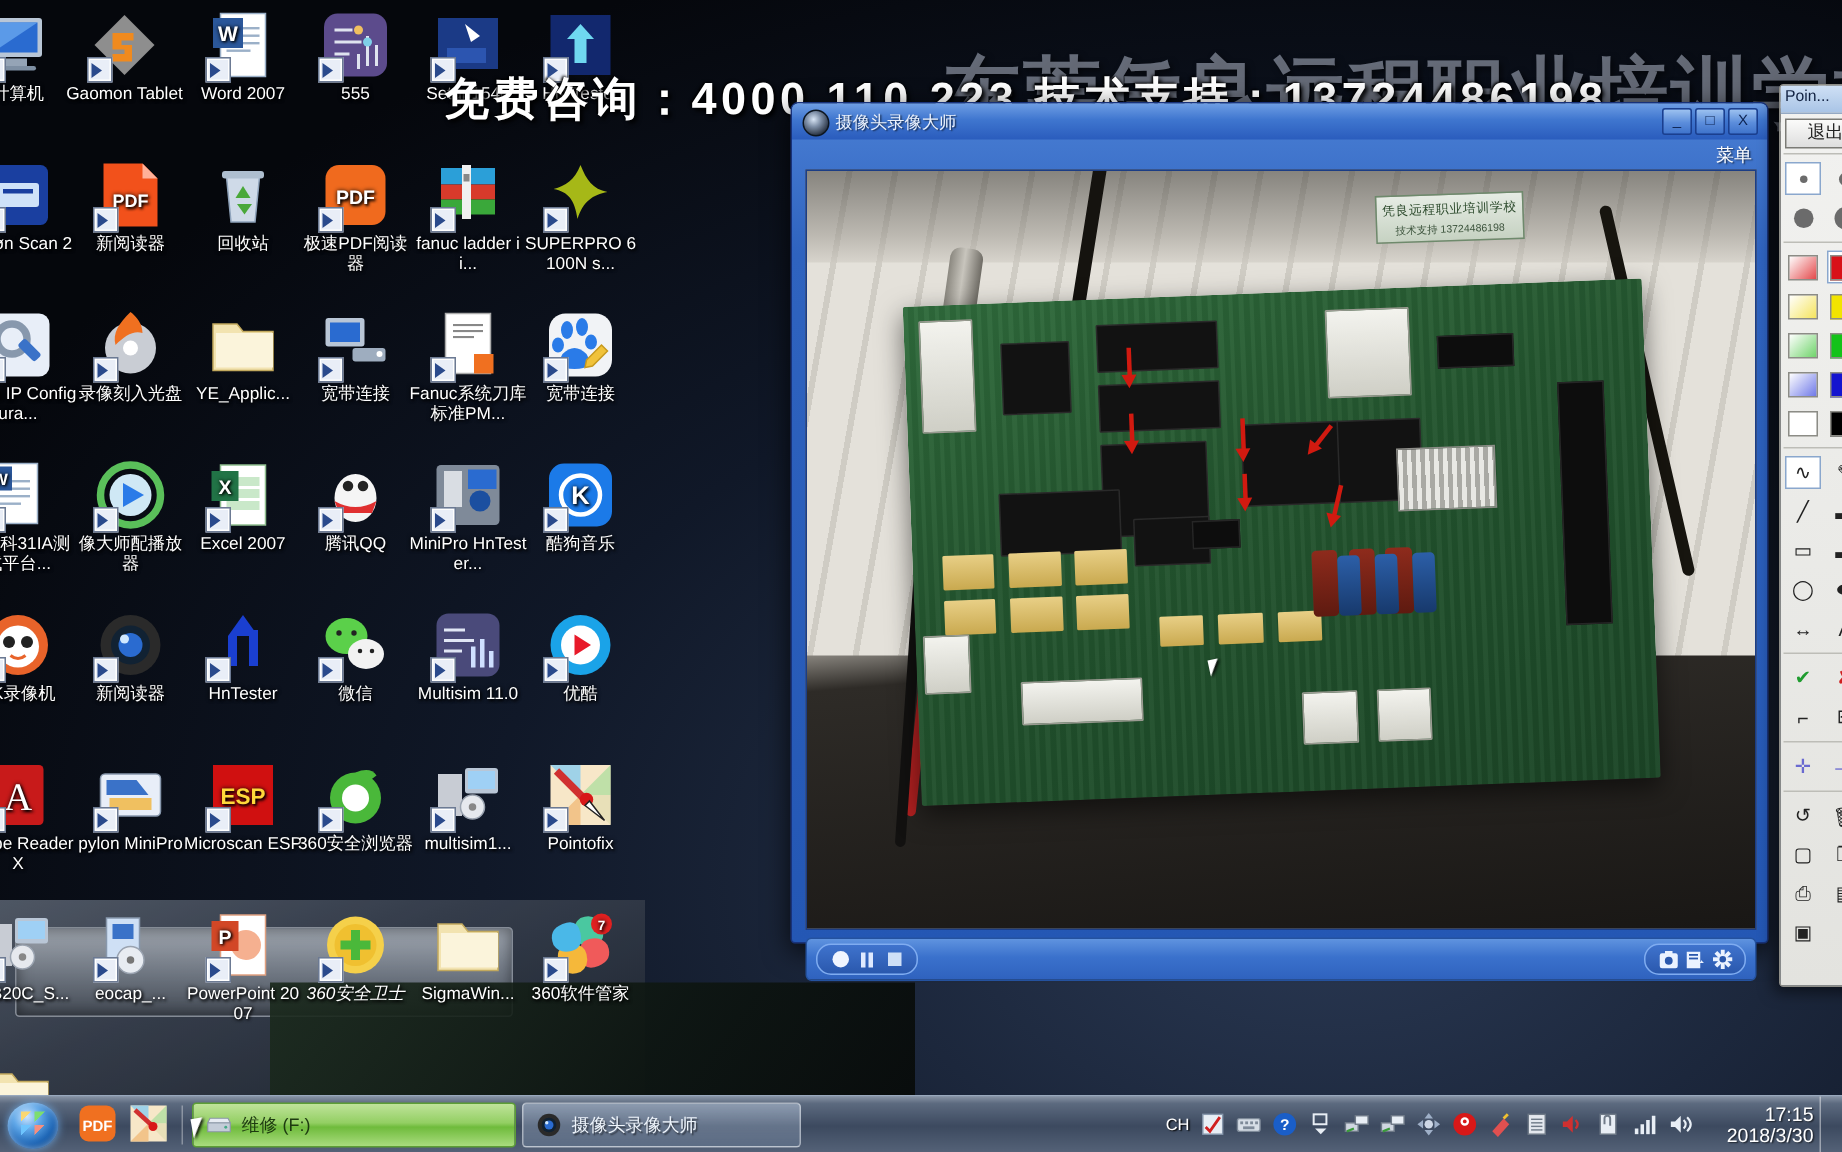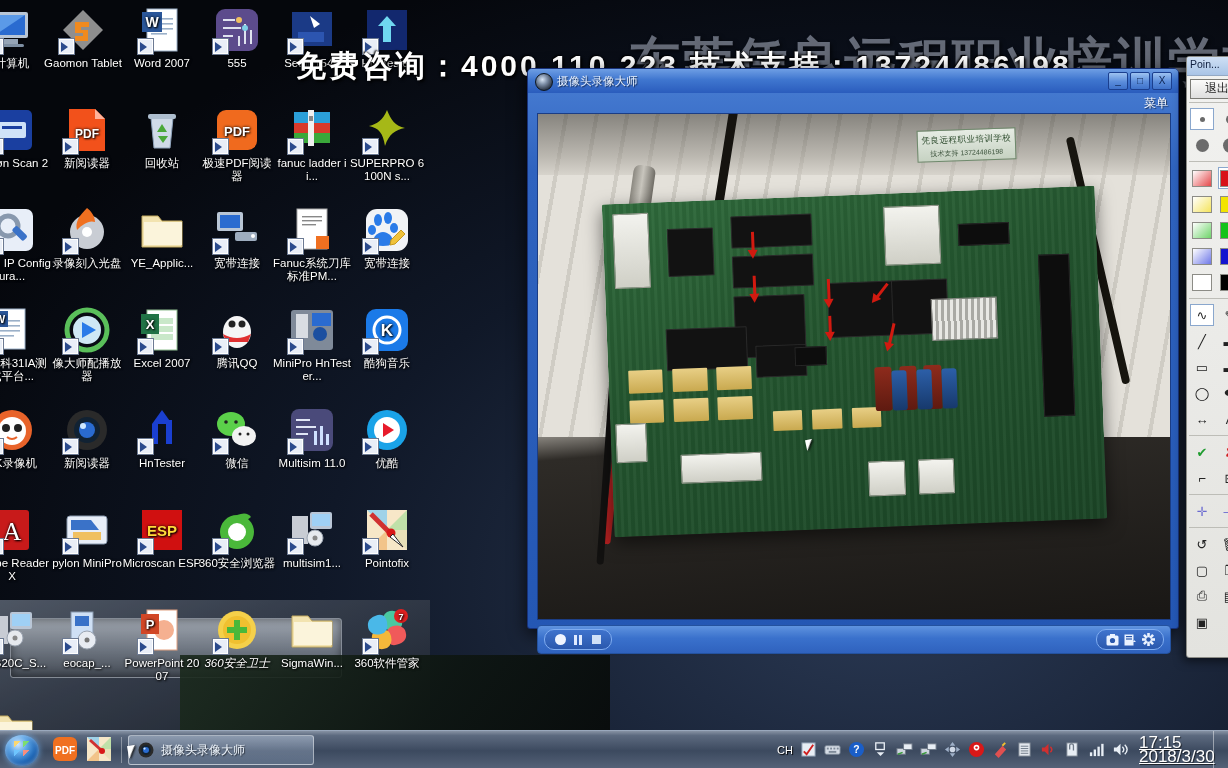--- a/index.html
+++ b/index.html
@@ -262,22 +262,22 @@
     text-shadow:1px 1px 1px rgba(0,0,0,.55);
   }
   .taskitem.active{
     background:linear-gradient(180deg,#bfe39a 0%,#93cf63 45%,#6fbb3c 55%,#a9dc7e 100%);
     border:1px solid #5c9e35;color:#1d3a10;text-shadow:none;
   }
   .ti-ico{width:18px;height:18px;position:relative;flex:0 0 18px;}
   #tray{margin-left:auto;display:flex;align-items:center;height:38px;padding-right:4px;}
   .tray-ico{width:19px;height:19px;margin:0 2.5px;position:relative;cursor:pointer;}
   #trayclock{
-    width:70px;text-align:left;color:#fff;font-size:17px;line-height:14px;
-    text-shadow:1px 1px 1px rgba(0,0,0,.6);margin-left:6px;cursor:pointer;text-decoration:underline;
+    width:70px;text-align:right;color:#fff;font-size:13px;line-height:14px;
+    text-shadow:1px 1px 1px rgba(0,0,0,.6);margin-left:6px;cursor:pointer;
   }
   #showdesk{width:10px;height:38px;border-left:1px solid rgba(255,255,255,.45);margin-left:4px;cursor:pointer;}
   #deskcursor{
     position:absolute;left:128px;top:745px;width:0;height:0;
     border-left:8px solid #fff;border-bottom:13px solid transparent;border-right:5px solid transparent;
     filter:drop-shadow(1px 1px 1px #000);transform:rotate(-10deg);z-index:50;
   }
 </style>
 </head>
 <body>
@@ -993,20 +993,28 @@
       <path d="M2 2 h12 v12 z" fill="#9fd2e8"></path>
         <path d="M26 2 v12 h-12 z" fill="#bfe0a8"></path>
       <path d="M2 26 h12 v-12 z" fill="#f2c48a"></path>
         <path d="M26 26 v-12 h-12 z" fill="#e8e0b8"></path>
       <path d="M5 5 L16 15" stroke="#d03030" stroke-width="3"></path>
         <circle cx="17" cy="16" r="3" fill="#d81818"></circle>
     </svg>
   </div>
   <div class="tb-sep"></div>
   <div id="task-items" style="display:flex;align-items:center">
+      <div class="taskitem active" style="min-width: 198px;">
+        <span class="ti-ico"><svg width="18" height="18" viewBox="0 0 24 24">
+            <path d="M2 10 h20 v8 h-20z" fill="#c3ccd8" stroke="#8b96a6"></path>
+            <path d="M4 6 h16 l2 4 h-20z" fill="#e6ebf2" stroke="#8b96a6"></path>
+            <circle cx="18" cy="14" r="1.3" fill="#4a8"></circle>
+          </svg></span>
+        <span>维修 (F:)</span>
+      </div>
       <div class="taskitem" style="min-width: 168px;">
         <span class="ti-ico"><svg width="18" height="18" viewBox="0 0 48 48">
             <circle cx="24" cy="24" r="20" fill="#2a2a2a"></circle>
             <circle cx="24" cy="24" r="13" fill="#123"></circle>
             <circle cx="24" cy="24" r="8" fill="#2a6bd0"></circle>
             <circle cx="20" cy="20" r="3" fill="#cfe8ff"></circle>
           </svg></span>
         <span>摄像头录像大师</span>
       </div>
     </div>

